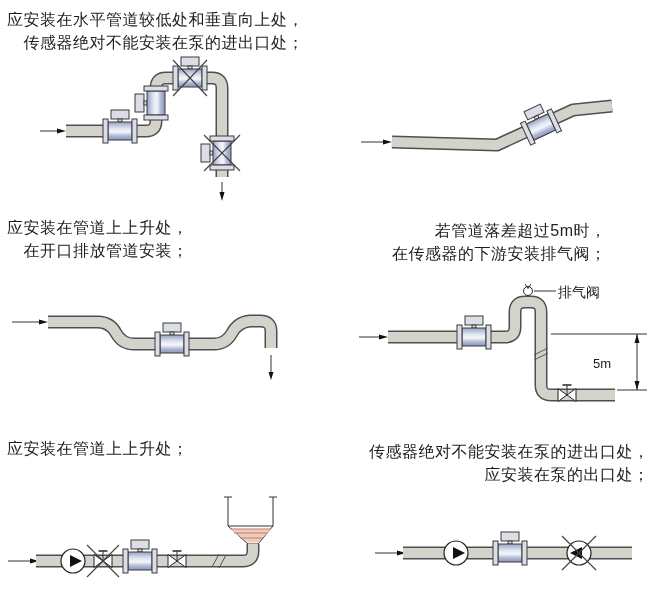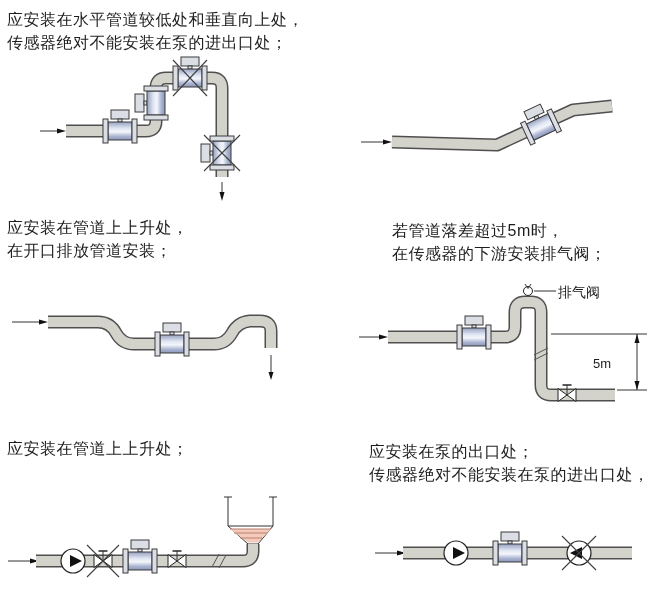--- a/index.html
+++ b/index.html
@@ -1,18 +1,19 @@
 <!DOCTYPE html>
 <html style="--text: #1e1e1e; --pipe-outline: #4f4f4f; --pipe-fill: #d3d3cb; --metal-fill: #dcdee6; --line: #333333; --liquid: #f4cbbb; --liquid-line: #b9806f;"><head>
 <meta charset="utf-8">
 <style>
   html,body{margin:0;padding:0;background:#fff;}
   .canvas{
     position:relative;width:670px;height:589px;background:#fff;overflow:hidden;
     font-family:"Liberation Sans",sans-serif;
+    text-align:right;
   }
   .cap{
     position:absolute;color:var(--text,#1e1e1e);font-size:16px;line-height:23px;
     letter-spacing:0.5px;white-space:nowrap;
   }
   .diag{position:absolute;}
   .pu{fill:none;stroke:var(--pipe-outline,#4f4f4f);stroke-width:13;stroke-linecap:butt;}
   .po{fill:none;stroke:var(--pipe-fill,#d3d3cb);stroke-width:10;stroke-linecap:butt;}
   .ln{stroke:var(--line,#333);stroke-width:1;fill:none;}
   .metal{fill:var(--metal-fill,#dcdee6);stroke:#3a3a3a;stroke-width:1;}
@@ -67,22 +68,22 @@
     <div>在开口排放管道安装；</div>
   </div>
   <div class="cap" style="left:392px;top:219px">
     <div>若管道落差超过5m时，</div>
     <div>在传感器的下游安装排气阀；</div>
   </div>
   <div class="cap" style="left:7px;top:437px">
     <div>应安装在管道上上升处；</div>
   </div>
   <div class="cap" style="left:369px;top:440px">
+    <div>传感器绝对不能安装在泵的进出口处，</div>
     <div>应安装在泵的出口处；</div>
-    <div>传感器绝对不能安装在泵的进出口处，</div>
   </div>
 
   <svg class="diag" style="left:0;top:55px" width="290" height="150">
     <g>
       <line class="ln" x1="40" y1="76" x2="57" y2="76"></line>
       <polygon class="ah" points="57,73.5 66,76 57,78.5"></polygon>
     </g>
     <g>
       <path class="pu" d="M 66,76 H 146 Q 156,76 156,66 V 33 Q 156,23 166,23 H 212 Q 222,23 222,33 V 122"></path>
       <path class="po" d="M 66,76 H 146 Q 156,76 156,66 V 33 Q 156,23 166,23 H 212 Q 222,23 222,33 V 122"></path>

